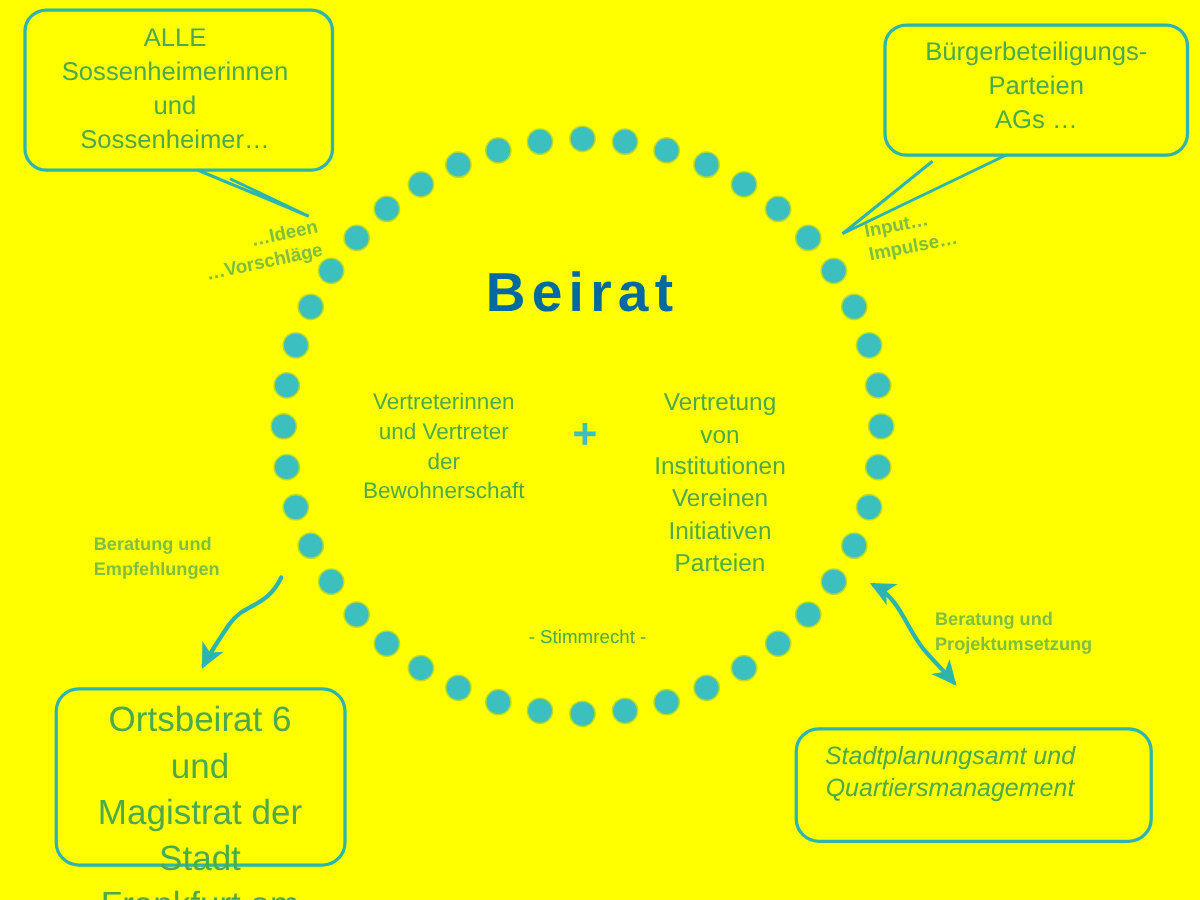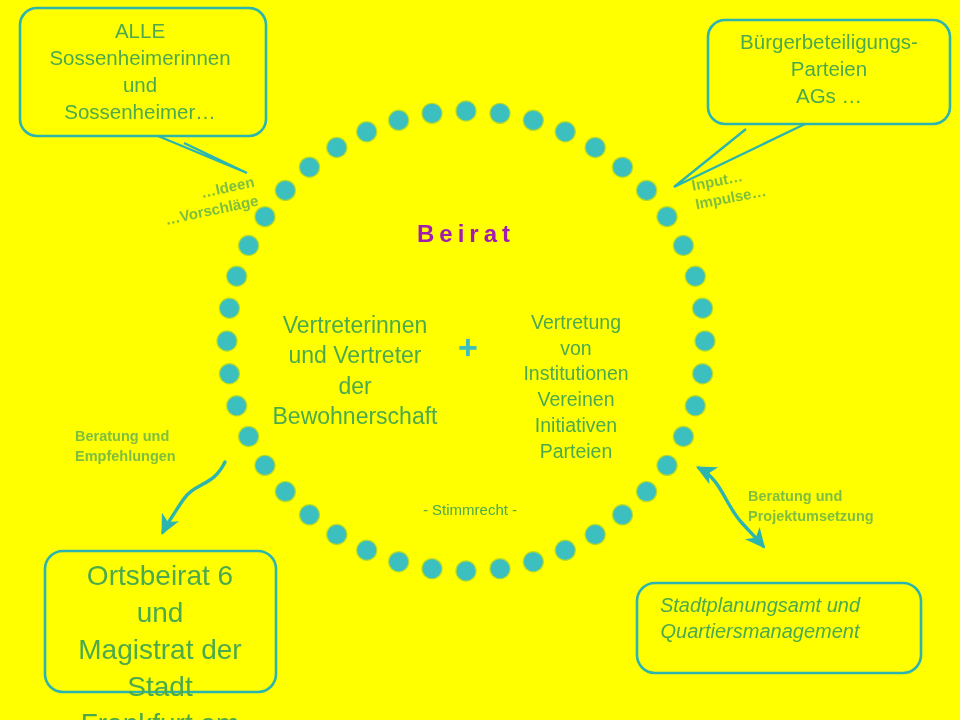--- a/index.html
+++ b/index.html
@@ -62,31 +62,30 @@
     width: 280px;
     font-size: 20px;
     font-style: italic;
   }
 
   
   #beirat-title {
     left: 336px;
     top: 206px;
     width: 260px;
-    font-size: 24px;
+    font-size: 44px;
     font-weight: bold;
-    color: #a21caf;
+    color: #0369a1;
     letter-spacing: 5px;
-    margin-top: 12px;
   }
   #col-left {
     left: 262px;
     top: 310px;
     width: 186px;
-    font-size: 23px;
+    font-size: 18px;
   }
   #col-right {
     left: 492px;
     top: 310px;
     width: 168px;
     font-size: 19.5px;
   }
   #plus-sign {
     left: 448px;
     top: 330px;

